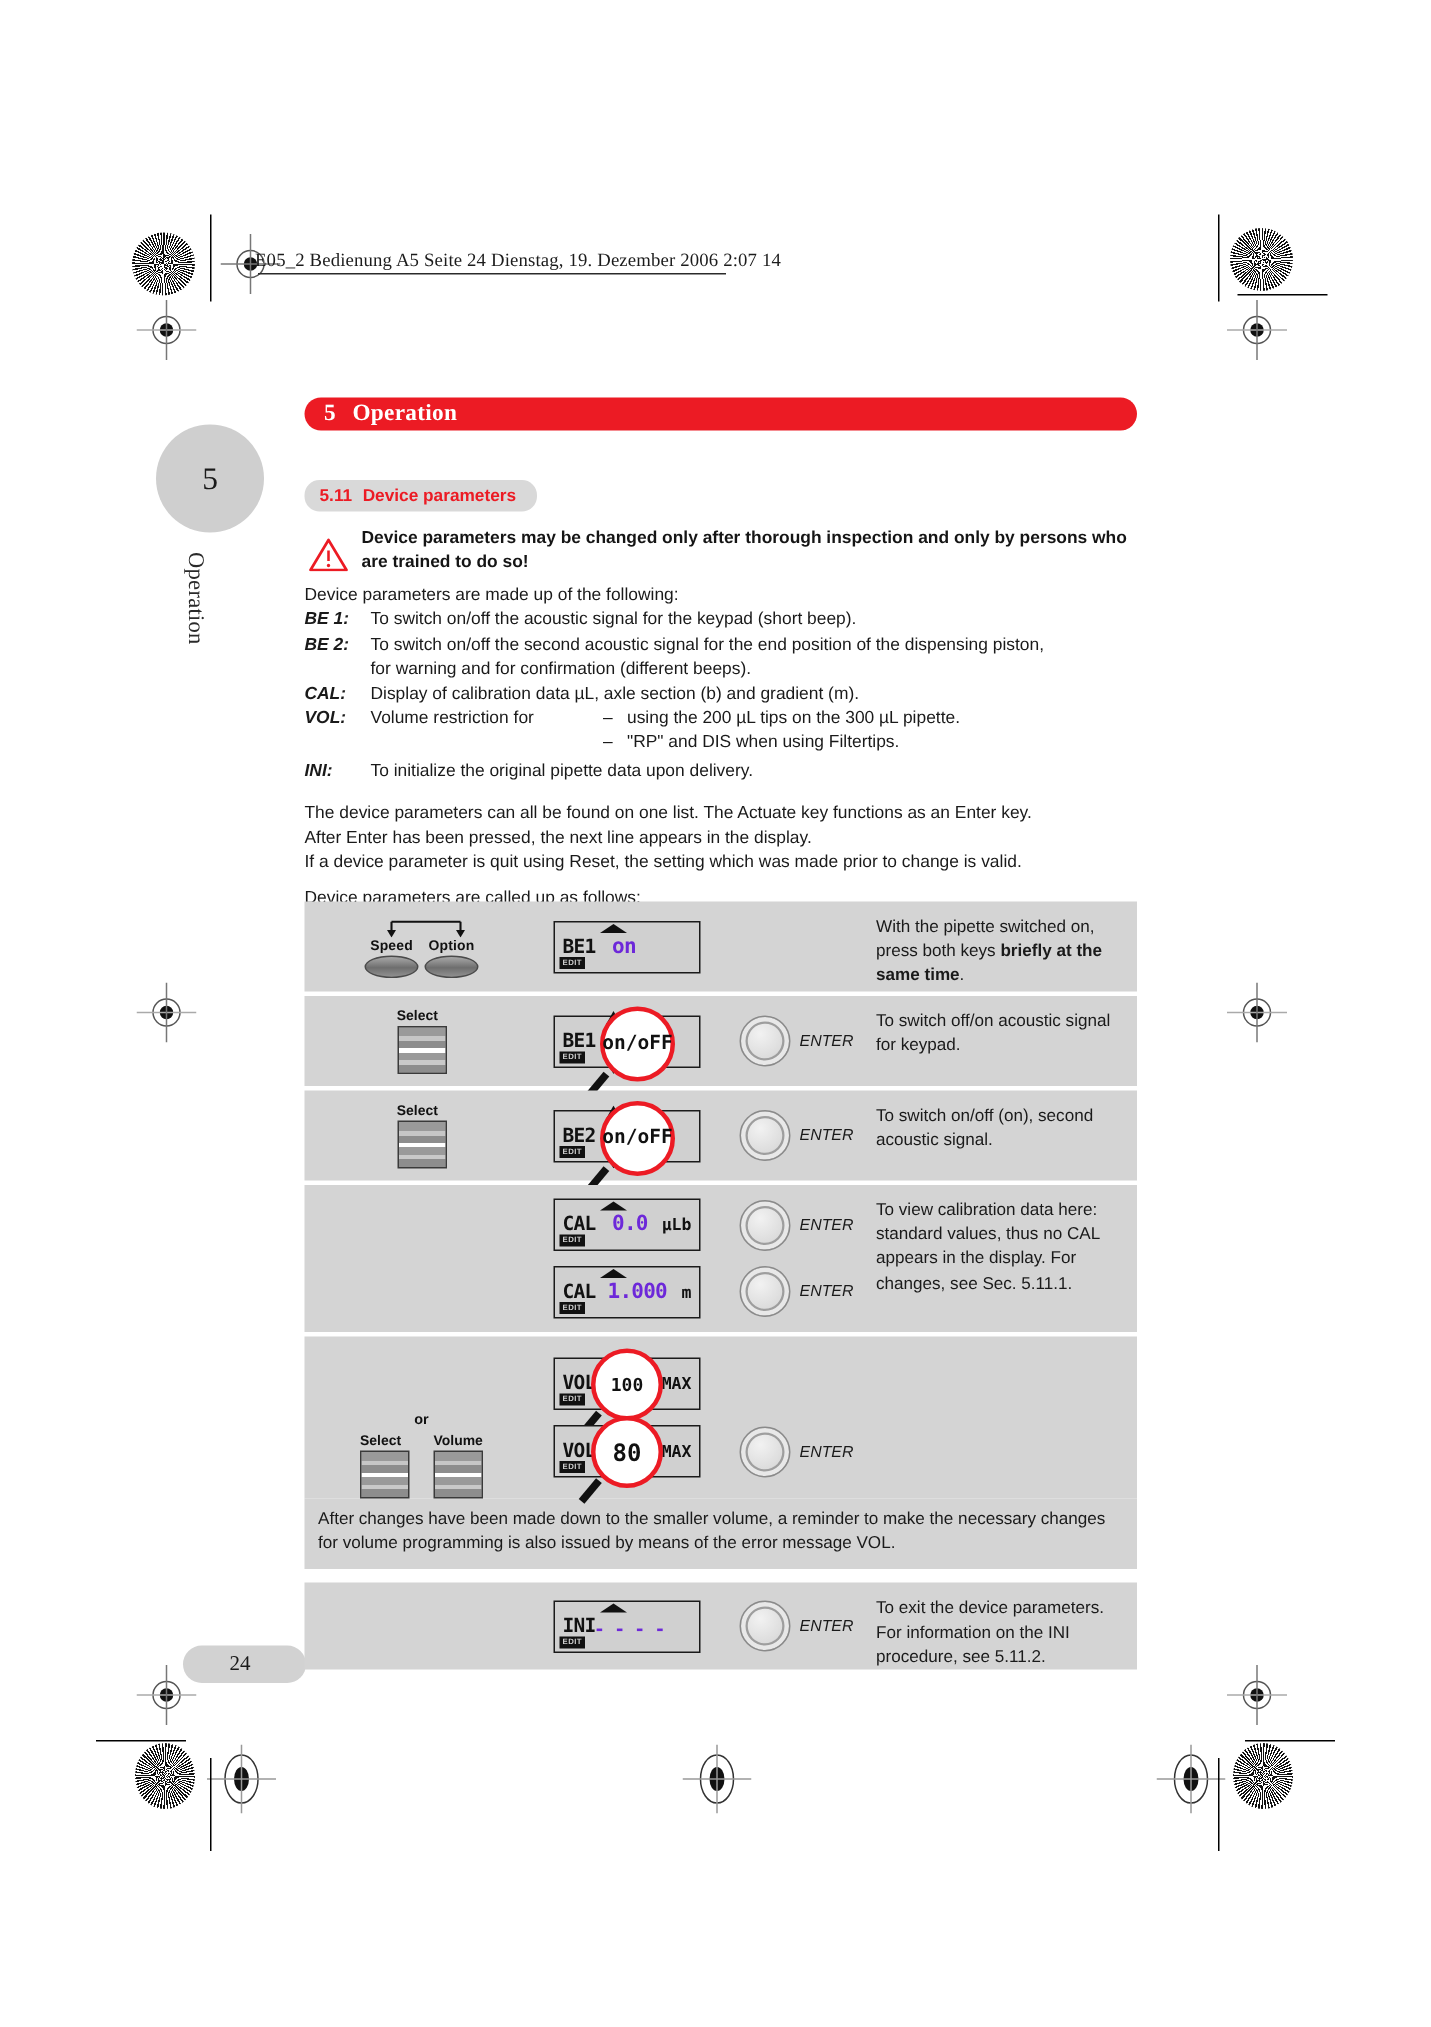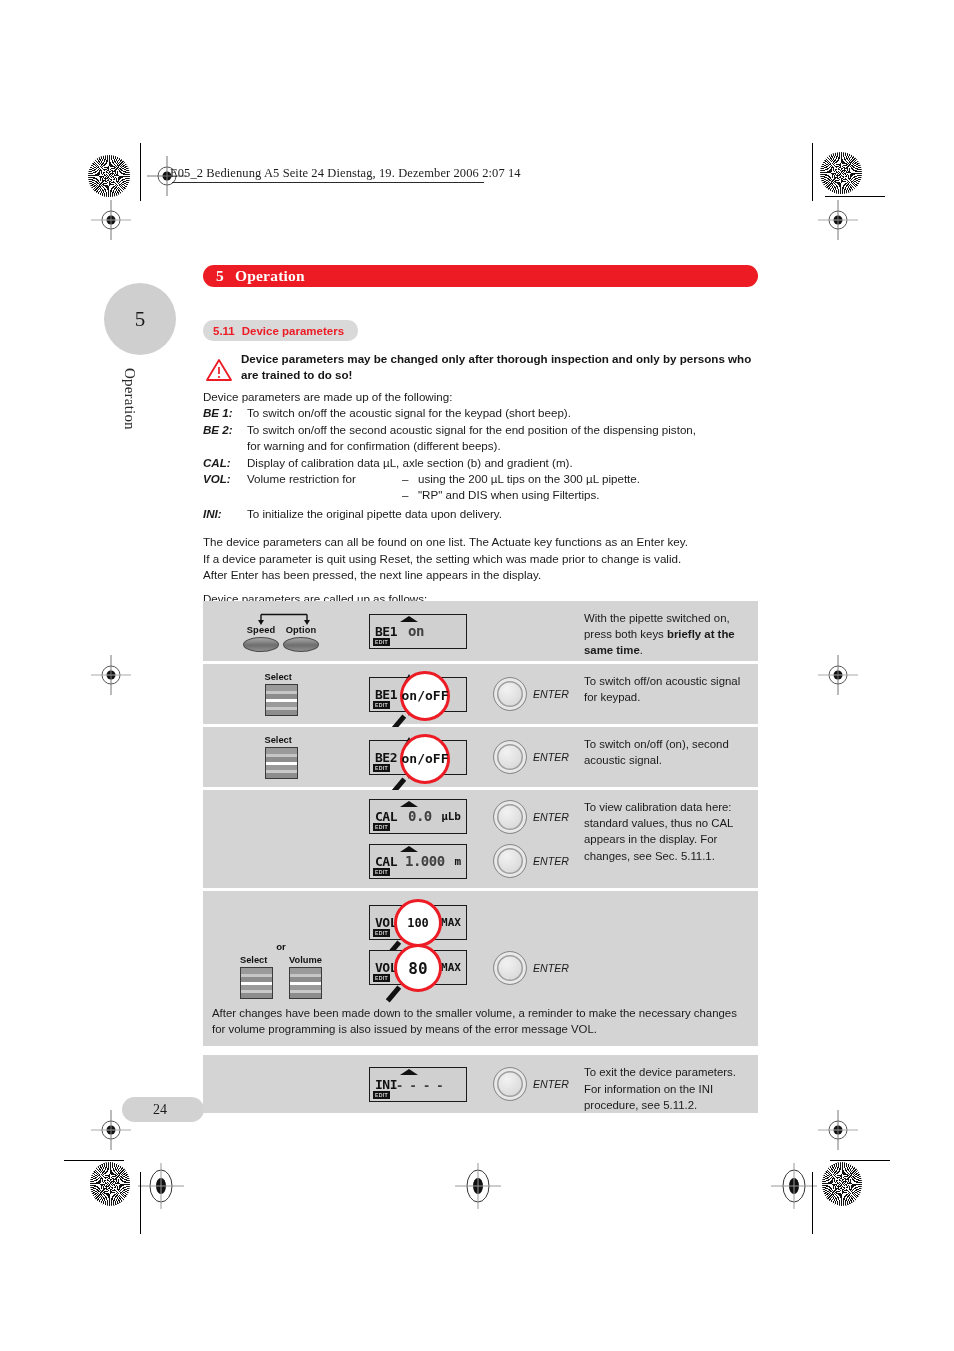--- a/index.html
+++ b/index.html
@@ -354,21 +354,21 @@
     color: #111;
     letter-spacing: -0.5px;
     font-family: "DejaVu Sans Mono", monospace;
   }
   .lcd .val {
     position: absolute;
     left: 38px;
     top: 8px;
     font-size: 14px;
     font-weight: 700;
-    color: #404040;
+    color: #6d28d9;
     letter-spacing: -0.5px;
     font-family: "DejaVu Sans Mono", monospace;
   }
   .lcd .unit {
     position: absolute;
     right: 5px;
     top: 10px;
     font-size: 11px;
     font-weight: 700;
     color: #111;
@@ -582,22 +582,22 @@
 
     <div class="defrow" style="margin-top:2px;">
       <div class="defkey">INI:</div>
       <div class="defval">To initialize the original pipette data upon delivery.</div>
     </div>
   </div>
 
   <div class="gap"></div>
 
   <p>The device parameters can all be found on one list. The Actuate key functions as an Enter key.</p>
+  <p>After Enter has been pressed, the next line appears in the display.</p>
   <p>If a device parameter is quit using Reset, the setting which was made prior to change is valid.</p>
-  <p>After Enter has been pressed, the next line appears in the display.</p>
   <div class="gap" style="height:8px;"></div>
   <p>Device parameters are called up as follows:</p>
 </div>
 
 <div class="table">
 
   <div class="trow" style="height:60px;">
     <div class="cell-keys">
       <div class="keyset">
         <div class="keypair">

